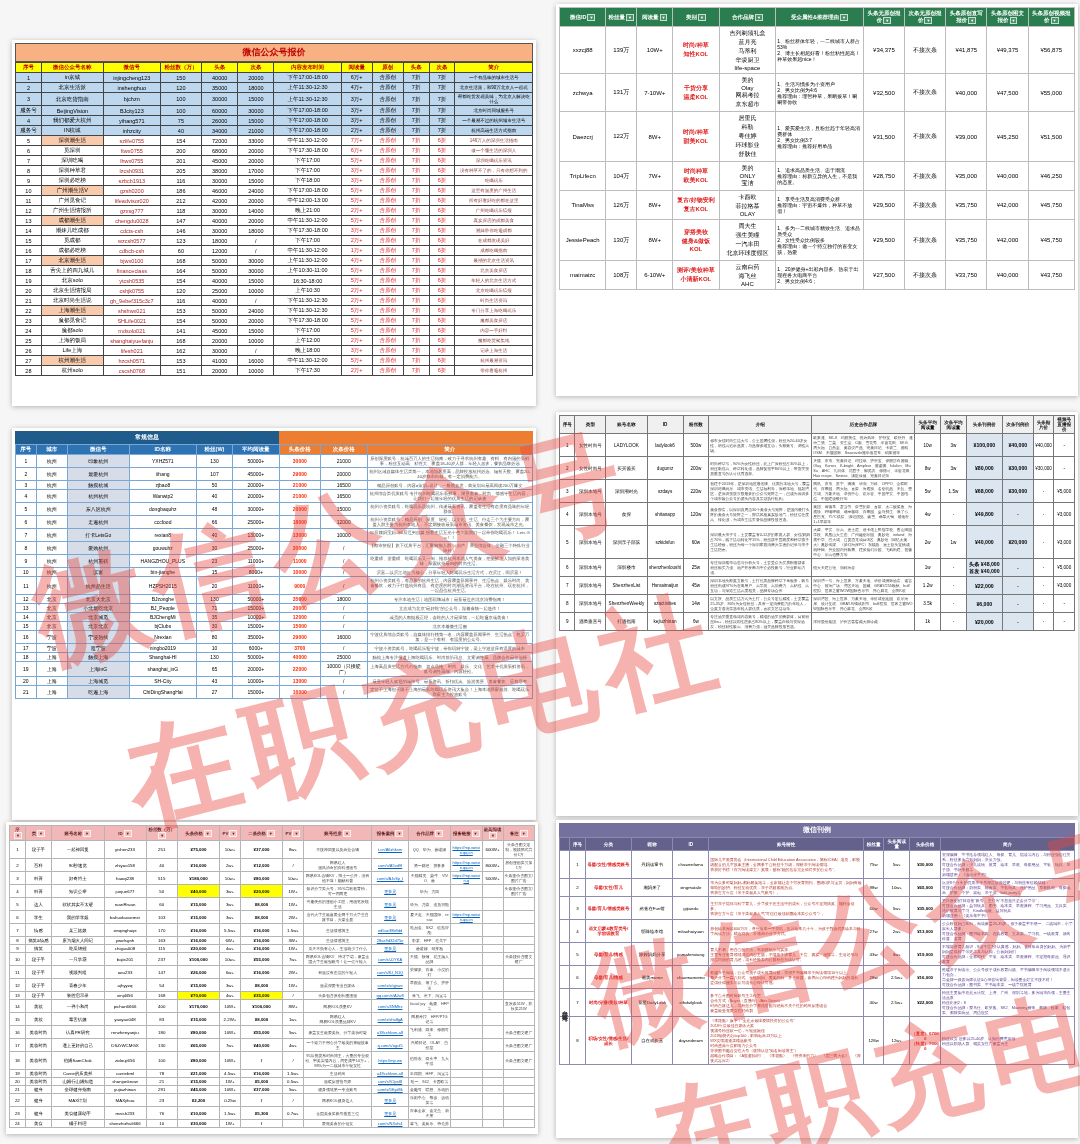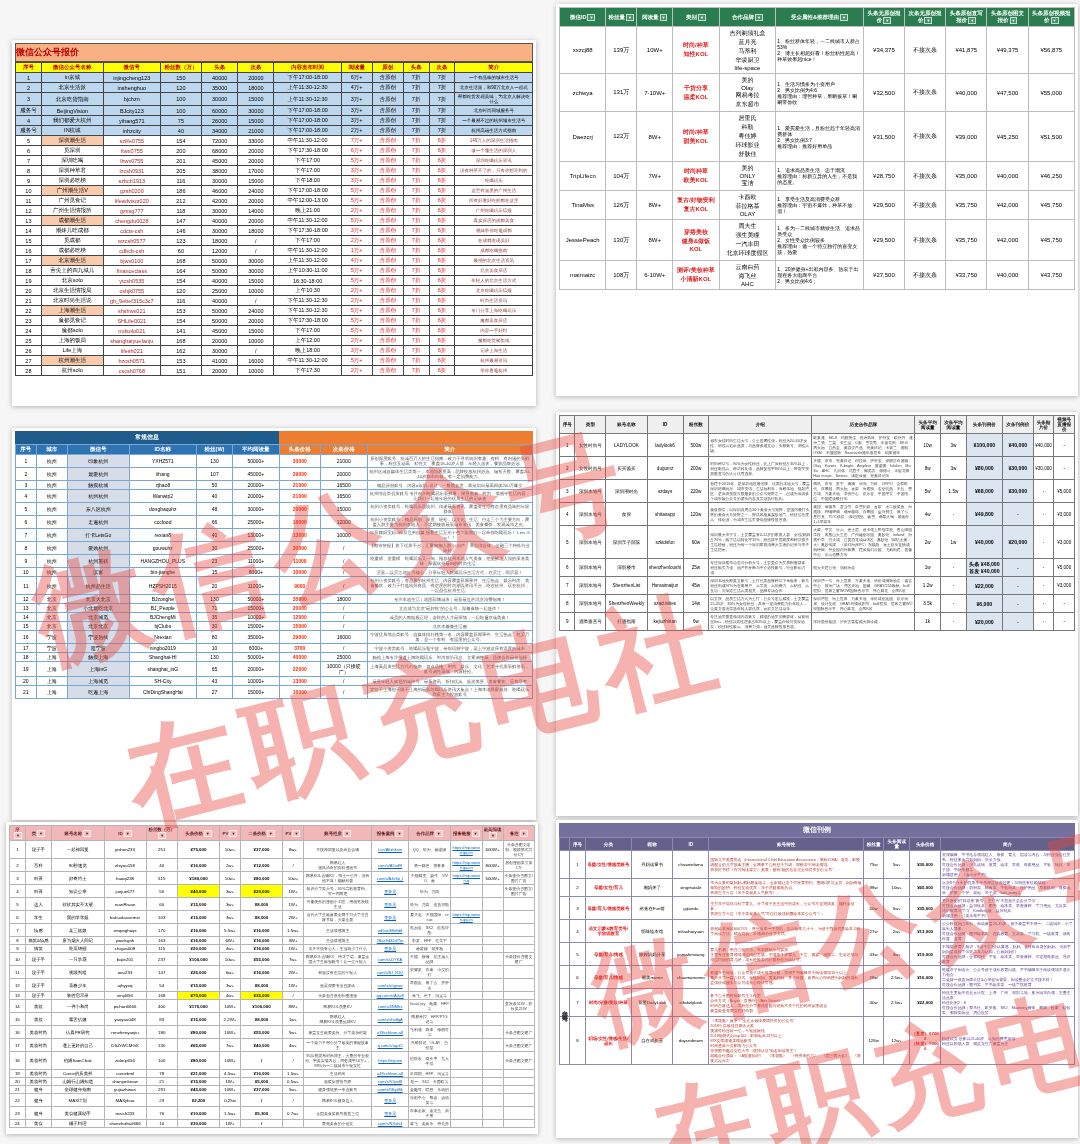--- a/index.html
+++ b/index.html
@@ -2,21 +2,21 @@
 <html><head>
 <meta charset="utf-8">
 <style>
   html,body{margin:0;padding:0}
   body{width:1080px;height:1144px;position:relative;background:#f6f6f6;font-family:"Liberation Sans","DejaVu Sans",sans-serif;overflow:hidden}
   .panel{position:absolute;background:#fff;box-shadow:0 1px 5px rgba(0,0,0,.28);padding:3px;box-sizing:border-box}
   table.t{width:100%;border-collapse:collapse;table-layout:fixed}
   .t th,.t td{border:1px solid #9a9a9a;padding:1px 1px;text-align:center;vertical-align:middle;white-space:pre-line;overflow:hidden;word-break:break-all}
   
   #p1{left:12px;top:40px;width:524px;height:366px}
-  #p1 .ttl{background:#f7b183;color:#c00000;font-weight:bold;font-size:9px;padding:2px 0;border:1px solid #555}
+  #p1 .ttl{background:#f7b183;color:#c00000;font-weight:bold;font-size:9px;text-align:center;padding:2px 0;border:1px solid #555}
   #p1 .t{font-size:5.5px}
   #p1 .t th{background:#ffff00;color:#c00000;font-size:5.5px}
   #p1 .t th,#p1 .t td{border-color:#444}
   #p1 tr.blue td{background:#bdd7ee;color:#000 !important}
   #p1 td.red{color:#e02020}
   #p1 td.dkred{color:#b22222}
   #p1 td.intro{color:#8b3a3a;font-size:4.5px}
   #p1 td.hl{background:#f8cbad}
   
   #p2{left:556px;top:4px;width:522px;height:392px}

